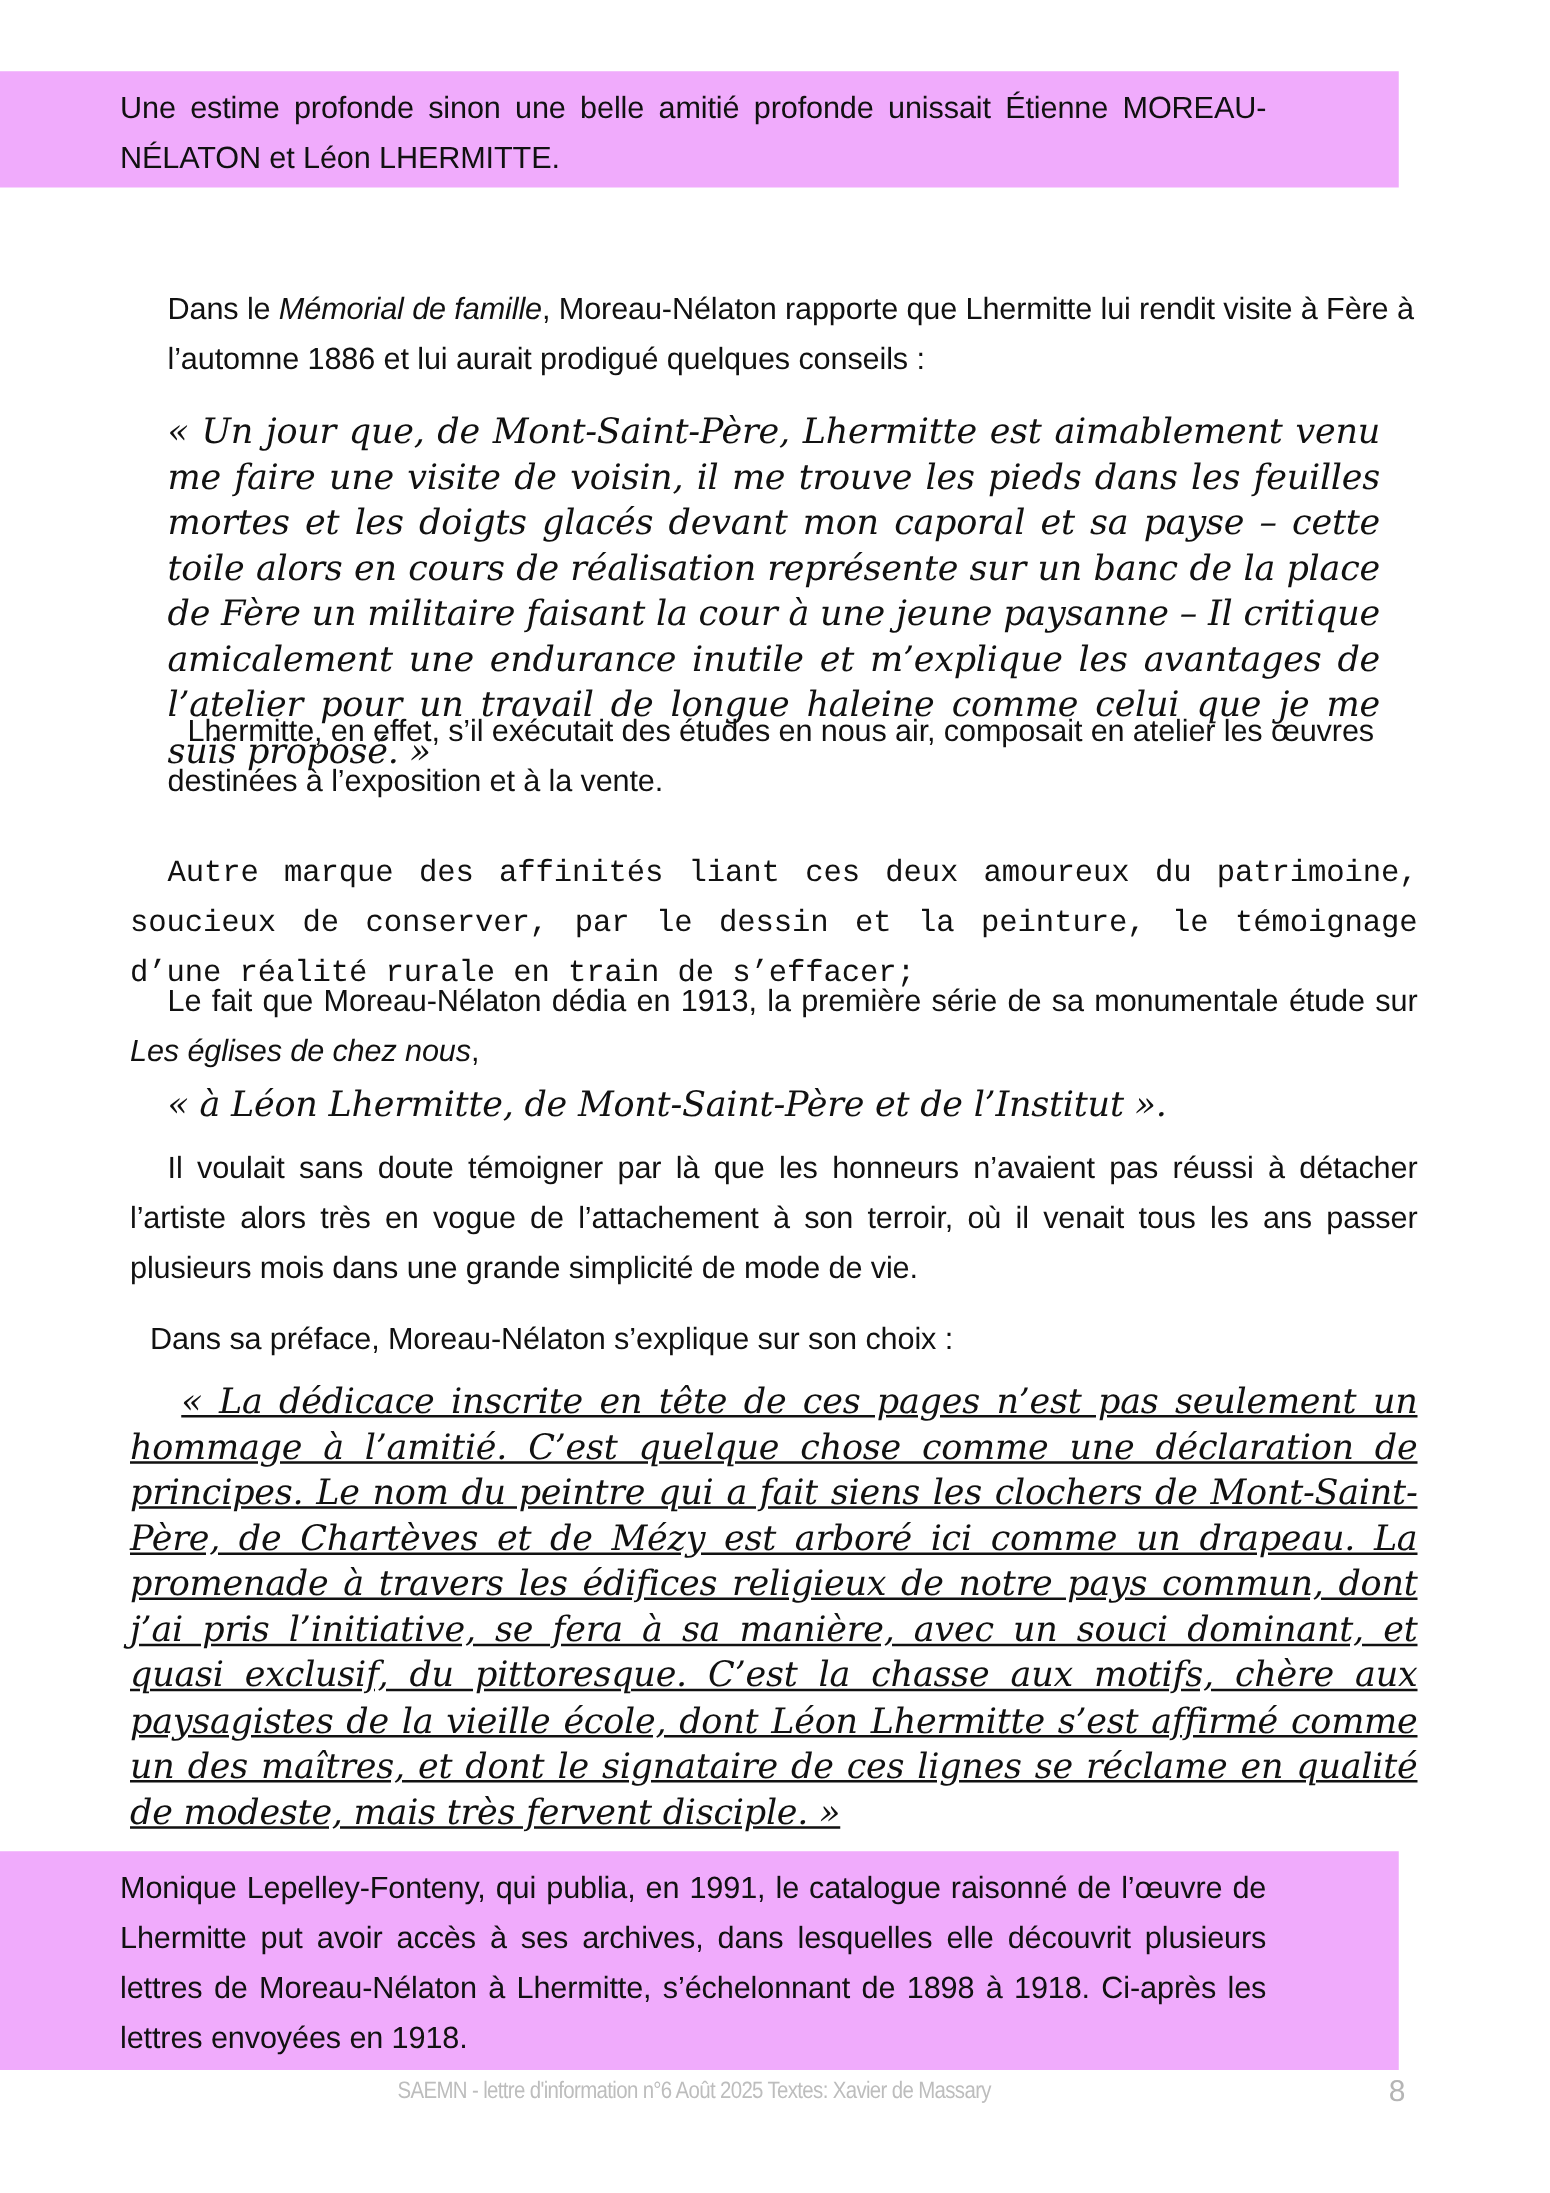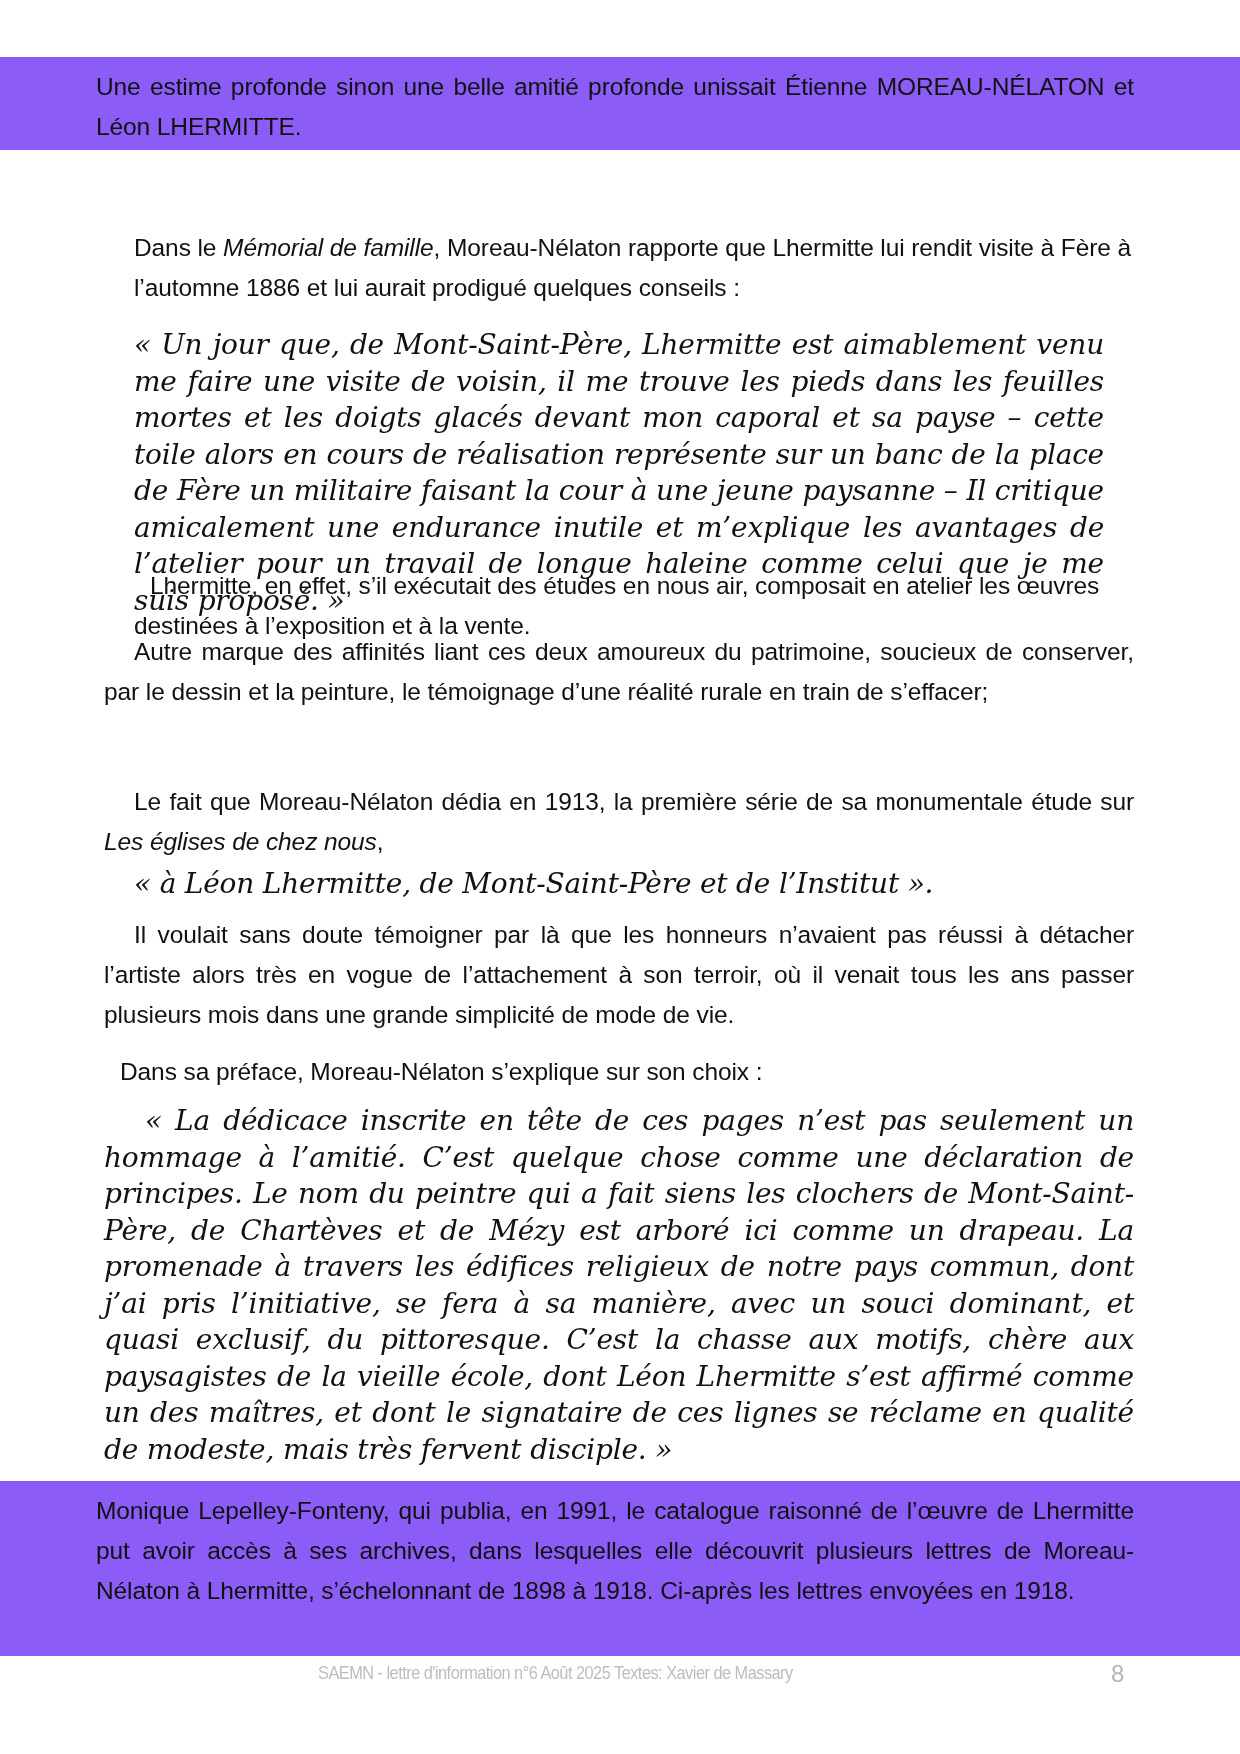--- a/index.html
+++ b/index.html
@@ -11,22 +11,22 @@
       width: 1240px;
       height: 1754px;
       position: relative;
       overflow: hidden;
       color: #111111;
       font-family: "Liberation Sans", "DejaVu Sans", sans-serif;
     }
     .band {
       position: absolute;
       left: 0;
-      width: 1240px;
-      background: #8b5cf6;
+      width: 1119px;
+      background: #f0abfc;
       box-sizing: border-box;
     }
     .band-top {
       top: 57px;
       height: 93px;
       padding: 10px 106px 0 96px;
     }
     .band-bottom {
       top: 1481px;
       height: 175px;
@@ -68,24 +68,25 @@
       width: 970px;
     }
     #p-effet {
       top: 566px;
       left: 134px;
       width: 1000px;
       text-align: left;
       text-indent: 16px;
     }
     #p-autre {
-      top: 632px;
+      top: 680px;
       left: 104px;
       width: 1030px;
       text-indent: 30px;
+      font-family: Liberation Mono, monospace;
     }
     #p-fait {
       top: 782px;
       left: 104px;
       width: 1030px;
       text-indent: 30px;
     }
     #q-dedicace-short {
       top: 866px;
       left: 134px;
@@ -102,20 +103,21 @@
       top: 1052px;
       left: 120px;
       width: 1000px;
       text-align: left;
     }
     #q-dedicace-long {
       top: 1103px;
       left: 104px;
       width: 1030px;
       text-indent: 41px;
+      text-decoration: underline;
     }
     .footer {
       position: absolute;
       top: 1660px;
       left: 0;
       width: 1240px;
       height: 30px;
       font-family: "Liberation Sans", "DejaVu Sans", sans-serif;
       color: #bdbdbd;
       text-decoration: underline;

